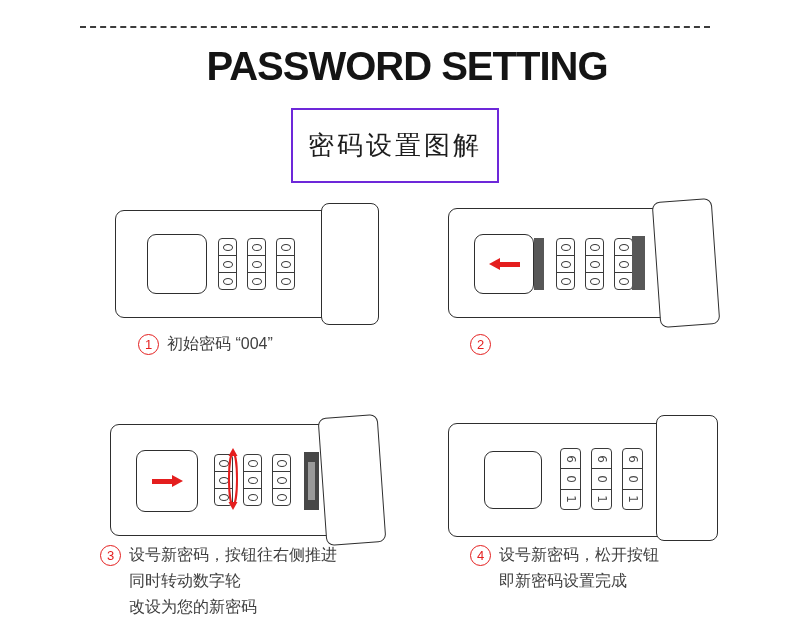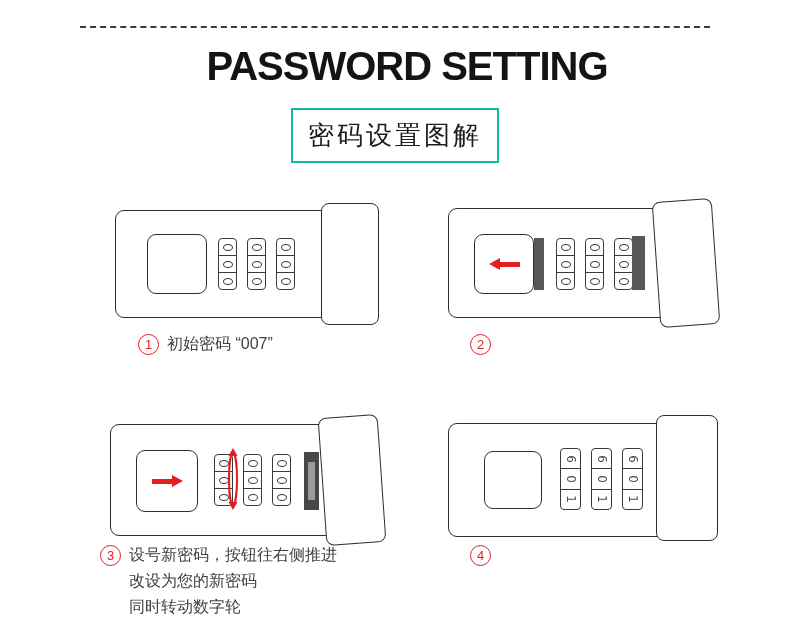--- a/index.html
+++ b/index.html
@@ -8,21 +8,21 @@
     font-family:"Liberation Sans","DejaVu Sans",sans-serif;overflow:hidden;margin:0 auto;
   }
   
   .dashes{position:absolute;left:80px;top:26px;width:630px;border-top:2px dashed #3c3c3c;}
   .title{
     position:absolute;left:12px;top:44px;width:100%;text-align:center;
     font-size:40px;font-weight:800;letter-spacing:-1px;color:#141414;
   }
   .subtitle-box{
     position:absolute;left:50%;top:108px;transform:translateX(-50%);
-    border:2px solid #14b8a6;padding:8px 15px;
+    border:2px solid #6d28d9;padding:18px 15px;
     font-size:26px;letter-spacing:3px;color:#1d1d1d;white-space:nowrap;
   }
   
   .lock{position:absolute;}
   .lock-body{position:absolute;background:#fff;border:1.5px solid #2e2e2e;border-radius:9px;}
   .lock-flap{position:absolute;background:#fff;border:1.5px solid #2e2e2e;border-radius:8px;z-index:3;}
   .lock-flap.tilted{transform:rotate(-4deg);}
   .push-btn{position:absolute;background:#fff;border:1.5px solid #2e2e2e;border-radius:9px;z-index:2;
     display:flex;align-items:center;justify-content:center;}
   .bar{position:absolute;background:#575757;z-index:1;}
@@ -241,36 +241,38 @@
           <div class="cell">
             <span class="txt-digit">1</span>
           </div>
         </div>
       </div>
   </div>
 
   <div class="caption" style="left:138px;top:331px;">
     <span class="step-num">1</span>
     <div>
-      <div>初始密码 “007”</div>
+      <div>初始密码 “004”</div>
     </div>
   </div>
 
   <div class="caption" style="left:470px;top:331px;">
     <span class="step-num">2</span>
   </div>
 
   <div class="caption" style="left:100px;top:542px;">
     <span class="step-num">3</span>
     <div>
       <div>设号新密码，按钮往右侧推进</div>
+      <div>同时转动数字轮</div>
       <div>改设为您的新密码</div>
-      <div>同时转动数字轮</div>
     </div>
   </div>
 
   <div class="caption" style="left:470px;top:542px;">
     <span class="step-num">4</span>
     <div>
+      <div>设号新密码，松开按钮</div>
+      <div>即新密码设置完成</div>
     </div>
   </div>
 
 </div>
 
 </body></html>

